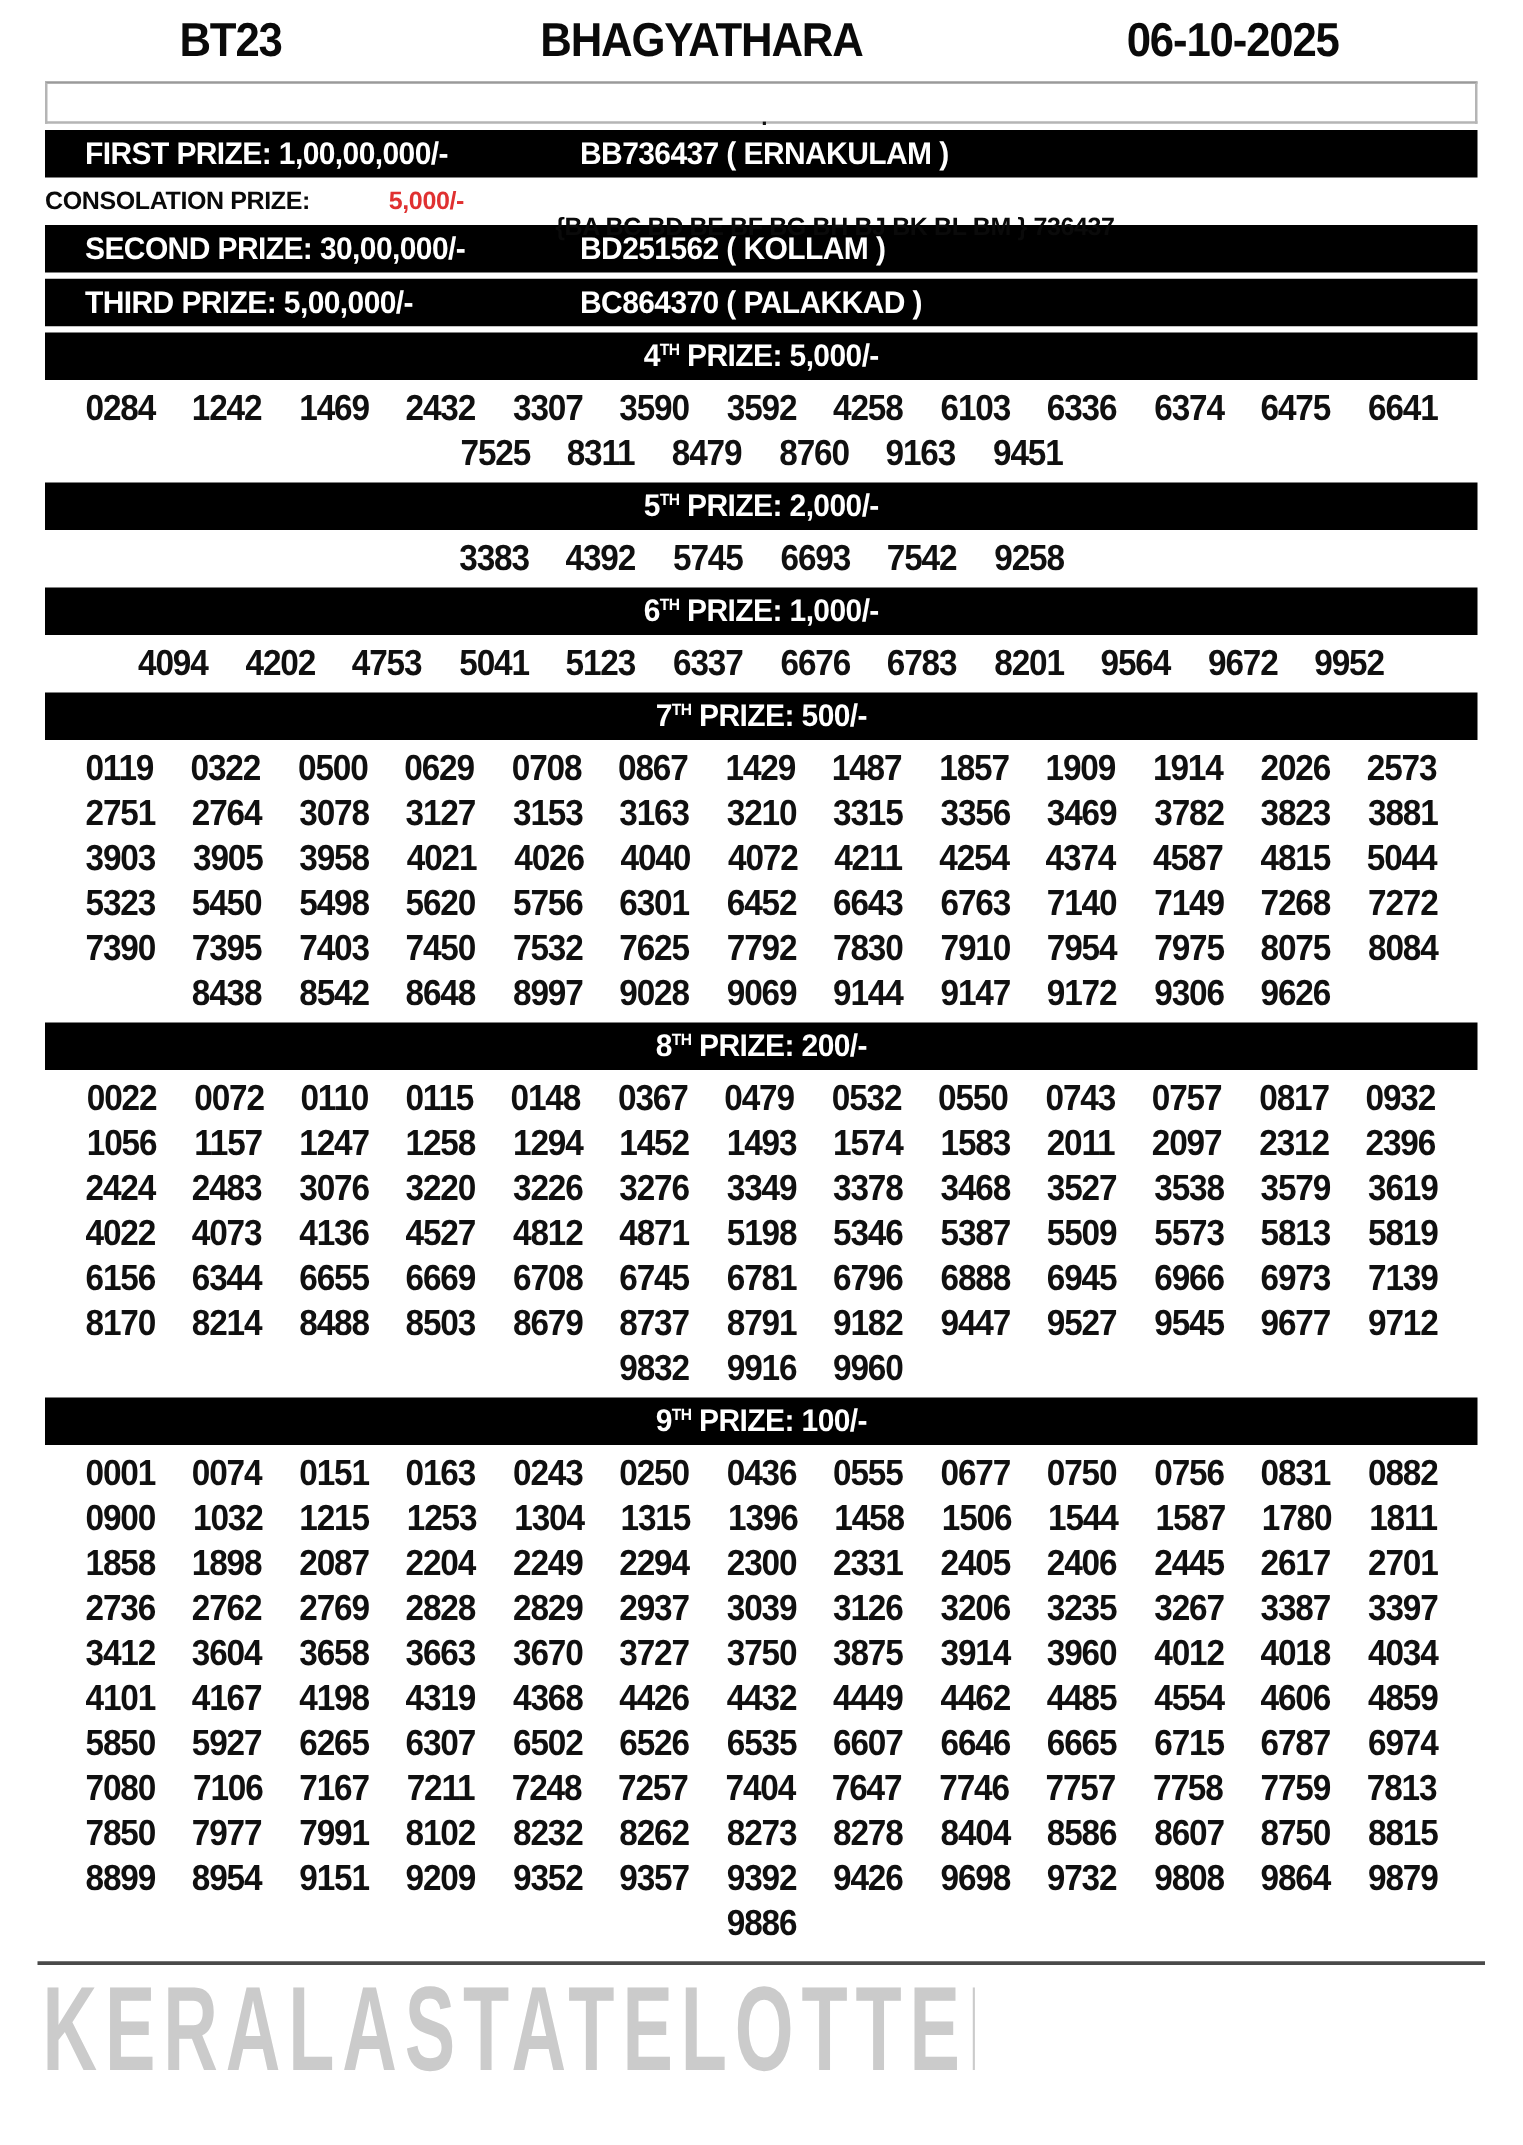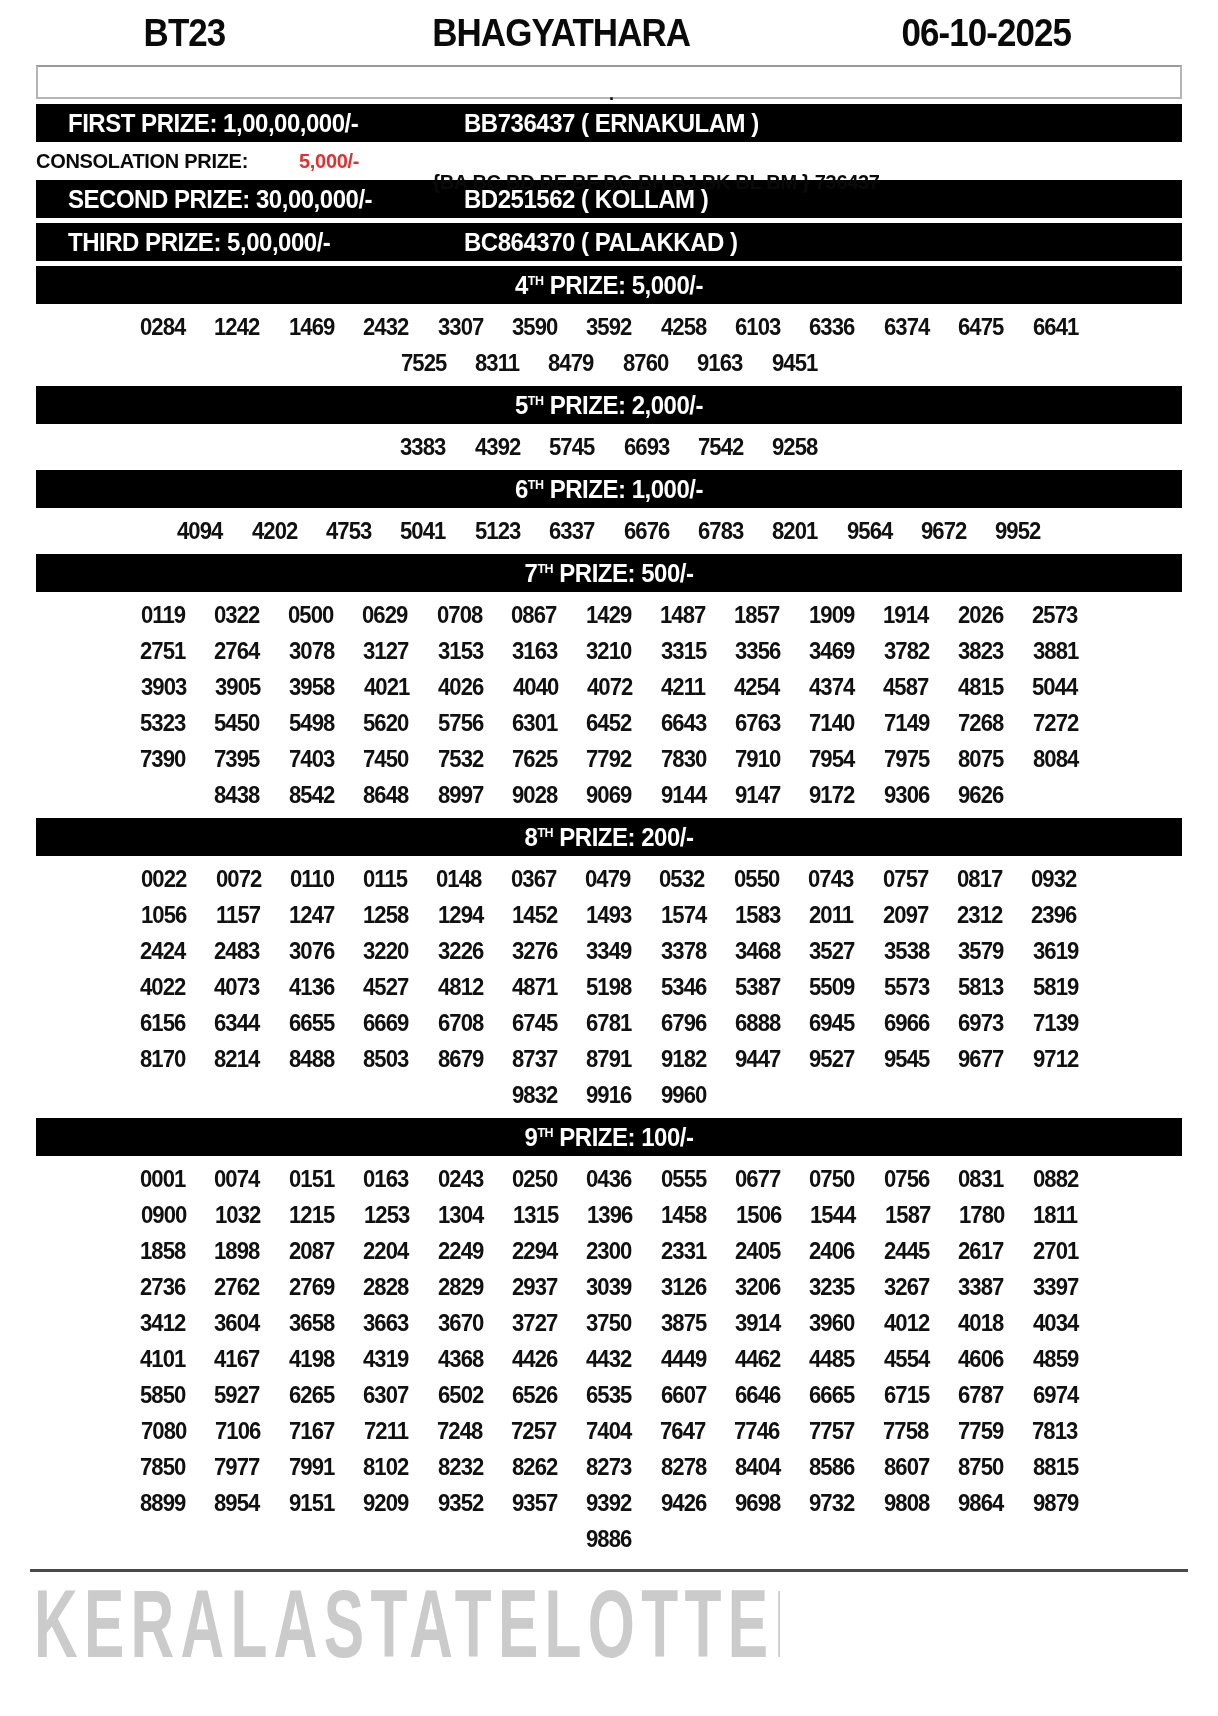--- a/index.html
+++ b/index.html
@@ -41,27 +41,27 @@
   .bar .bar-winner{transform:scaleX(0.96);transform-origin:left center;}
   .bar.center{justify-content:center;}
   .bar.center .hdr{transform:scaleX(0.96);}
   .bar sup{font-size:13px;vertical-align:super;line-height:0;}
   
   .consolation{
     margin:2px 36px;height:28px;
     display:flex;align-items:center;
     font-weight:bold;font-size:20px;letter-spacing:-0.3px;gap:39px;
   }
-  .consolation .red{margin-left:12px;text-align:center;}
+  .consolation .red{margin-left:24px;text-align:center;}
   .consolation .series{margin-left:34px;margin-top:42px;}
   
   .num-row{
     display:flex;justify-content:center;
     gap:25px;line-height:36px;height:36px;
-    font-weight:bold;font-size:24px;letter-spacing:-1px;
+    font-weight:bold;font-size:29px;letter-spacing:-1px;
     color:#101010;
   }
   .num-row .num{transform:scaleX(0.92);transform-origin:center;}
   
   .divider{margin:12px 30px 0 30px;border-top:3px solid #4a4a4a;}
   .watermark{
     margin:4px 0 0 34px;height:86px;overflow:hidden;
     font-weight:bold;font-size:96px;line-height:96px;
     color:#cbcbcb;letter-spacing:10px;white-space:nowrap;
     transform:scaleX(0.63);transform-origin:left top;

